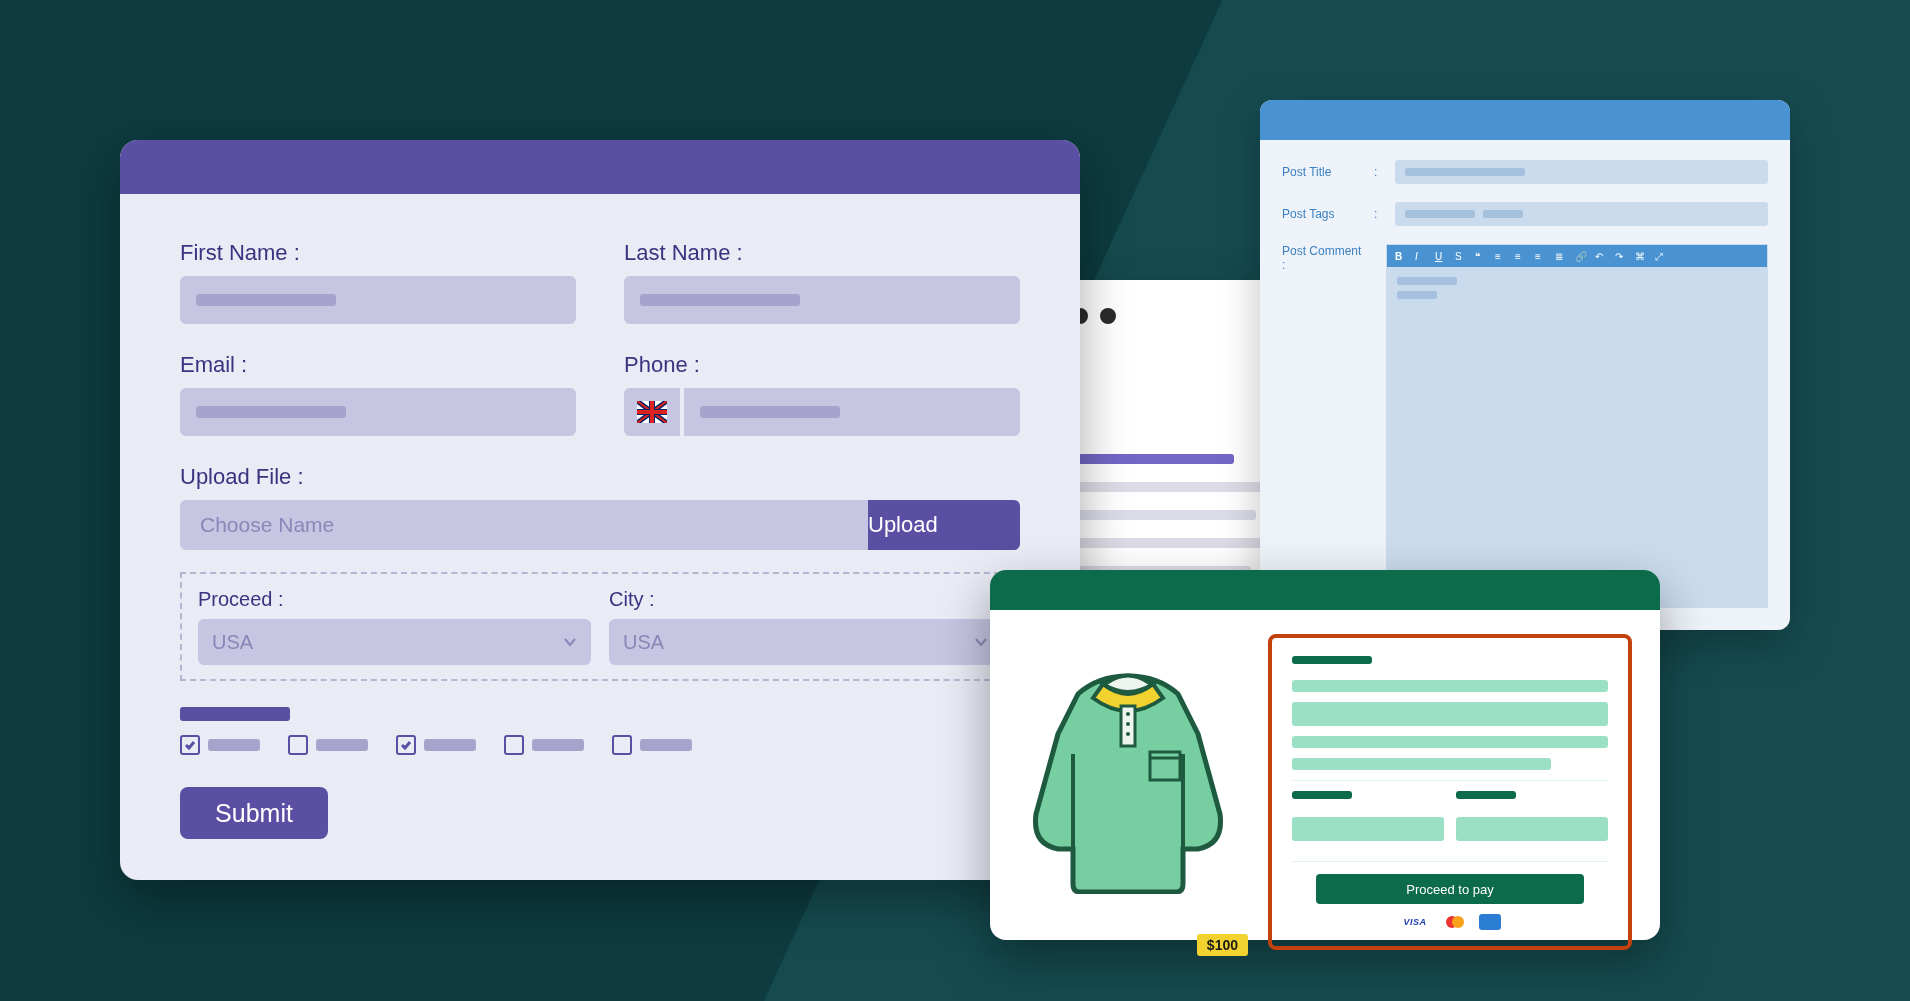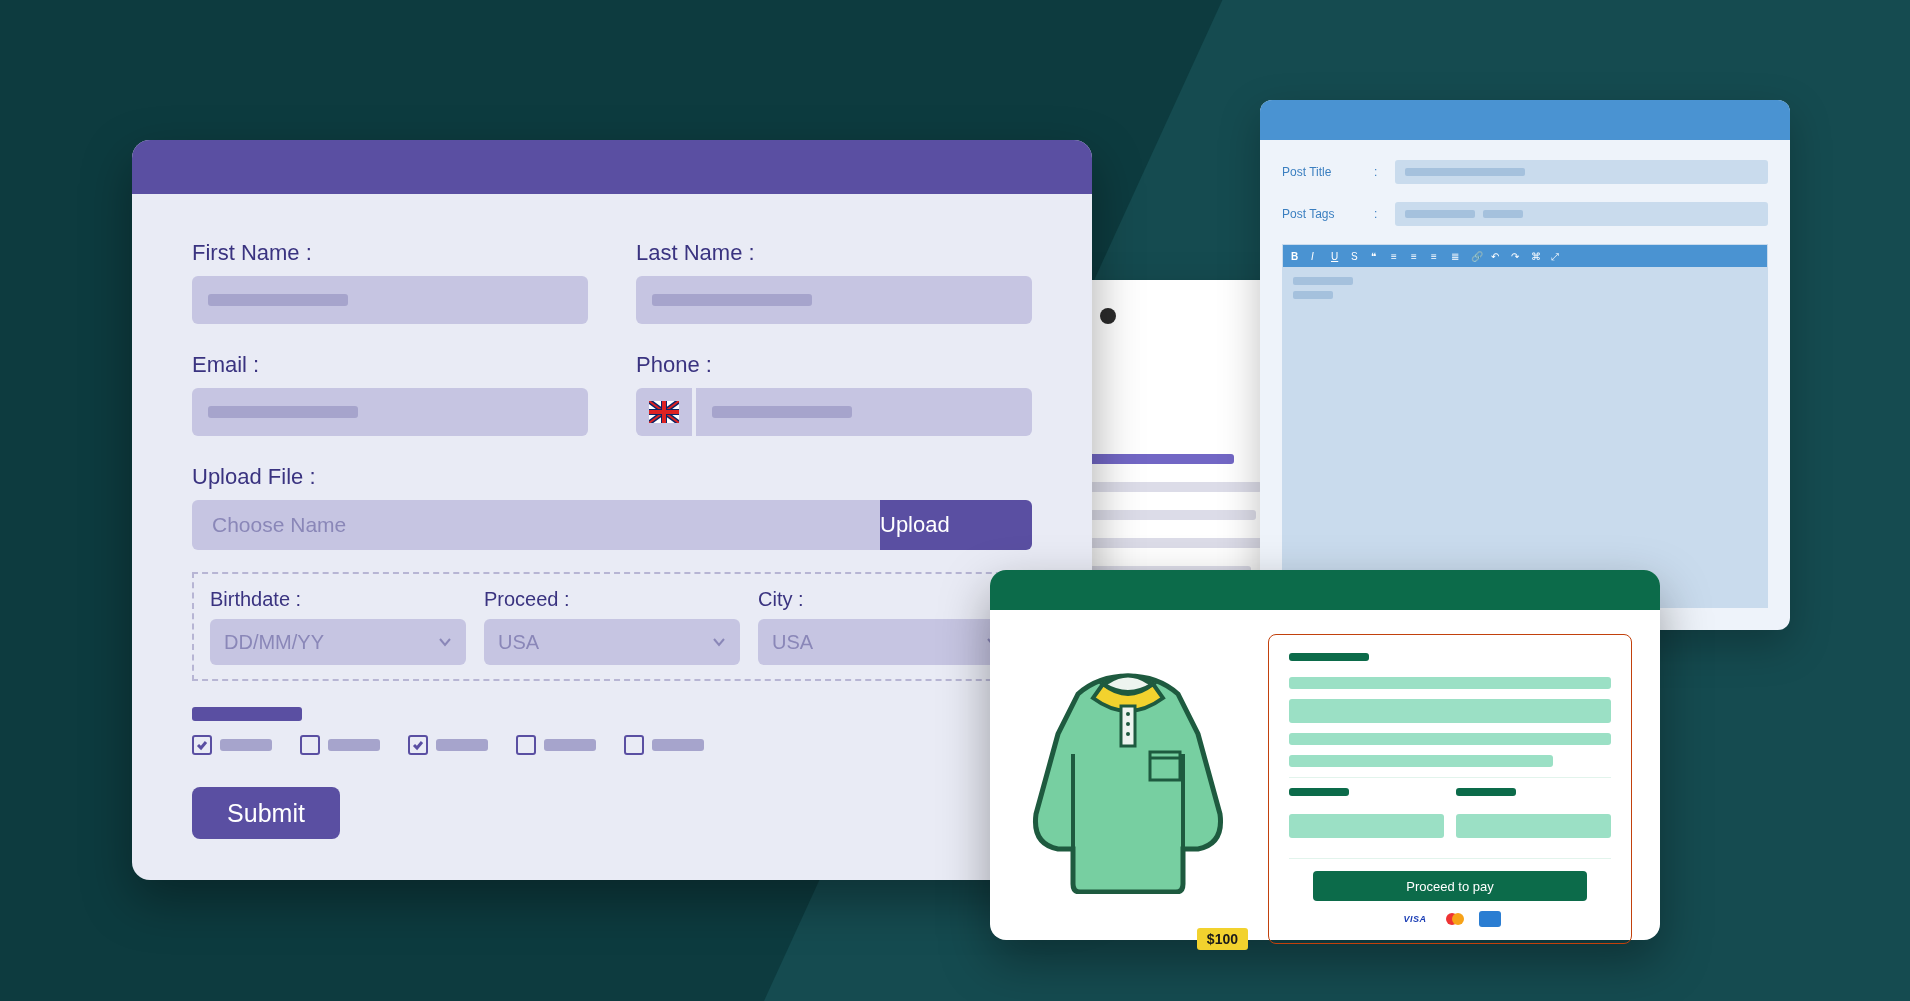--- a/index.html
+++ b/index.html
@@ -15,21 +15,21 @@
     position: absolute;
     top: 0; right: 0; bottom: 0;
     width: 60%;
     background: #154b50;
     clip-path: polygon(40% 0, 100% 0, 100% 100%, 0 100%);
   }
 
   
   .form-panel {
     position: absolute;
-    left: 132px;
+    left: 120px;
     top: 140px;
     width: 960px;
     height: 740px;
     background: #e9ebf5;
     border-radius: 18px;
     box-shadow: 0 20px 50px rgba(0,0,0,0.35);
   }
   .form-header {
     height: 54px;
     background: #5a4fa2;
@@ -213,21 +213,21 @@
   }
   .product-side { flex: 0 0 220px; position: relative; }
   .price-tag {
     position: absolute; right: -10px; bottom: -6px;
     background: #f2d22e; color: #1a1a1a; font-size: 14px; font-weight: 600;
     padding: 3px 10px; border-radius: 3px;
   }
 
   .summary {
     flex: 1;
-    border: 1px solid #c2410c;
+    border: 4px solid #c2410c;
     border-radius: 8px;
     padding: 18px 20px 14px 20px;
   }
   .bar { background: #9be0c5; border-radius: 3px; margin-bottom: 10px; }
   .bar.darkbar { background: #0c6b4a; }
   .bar.h8 { height: 8px; } .bar.h12 { height: 12px; } .bar.h24 { height: 24px; }
   .two-cols { display: flex; gap: 12px; }
   .sum-divider { height: 1px; background: #e2f4ec; margin: 10px 0; }
   .pay-btn {
     height: 30px; background: #0c6b4a; color: #fff;
@@ -322,29 +322,20 @@
       <div class="upload-field">
         <span>Choose Name</span>
       </div>
       <div class="upload-btn">
         <span>Upload</span>
       </div>
     </div>
 
     <div class="dashed-row">
       <div class="dashed-cell">
-        <span class="label">Birthdate :</span>
-        <div class="select">
-          <span>DD/MM/YY</span>
-          <svg class="chev" viewBox="0 0 14 14">
-              <path d="M2 4 L7 10 L12 4" stroke="#8a87b8" stroke-width="2" fill="none"></path>
-            </svg>
-        </div>
-      </div>
-      <div class="dashed-cell">
         <span class="label">Proceed :</span>
         <div class="select">
           <span>USA</span>
           <svg class="chev" viewBox="0 0 14 14">
               <path d="M2 4 L7 10 L12 4" stroke="#8a87b8" stroke-width="2" fill="none"></path>
             </svg>
         </div>
       </div>
       <div class="dashed-cell">
         <span class="label">City :</span>
@@ -407,20 +398,21 @@
     </div>
     <div class="ed-row">
       <span class="ed-label">Post Tags</span>
       <span class="ed-colon">:</span>
       <div class="ed-input">
         <div class="ed-redact" style="width:70px"></div>
         <div class="ed-redact" style="width:40px;margin-left:8px"></div>
       </div>
     </div>
     <div class="ed-comment">
+      <span class="ed-label" style="width:86px">Post Comment :</span>
       <div class="ed-editor">
         <div class="ed-toolbar">
           <span class="tb-icon"><b>B</b></span>
           <span class="tb-icon"><i>I</i></span>
           <span class="tb-icon"><u>U</u></span>
           <span class="tb-icon">S</span>
           <span class="tb-icon">❝</span>
           <span class="tb-icon">≡</span>
           <span class="tb-icon">≡</span>
           <span class="tb-icon">≡</span>

